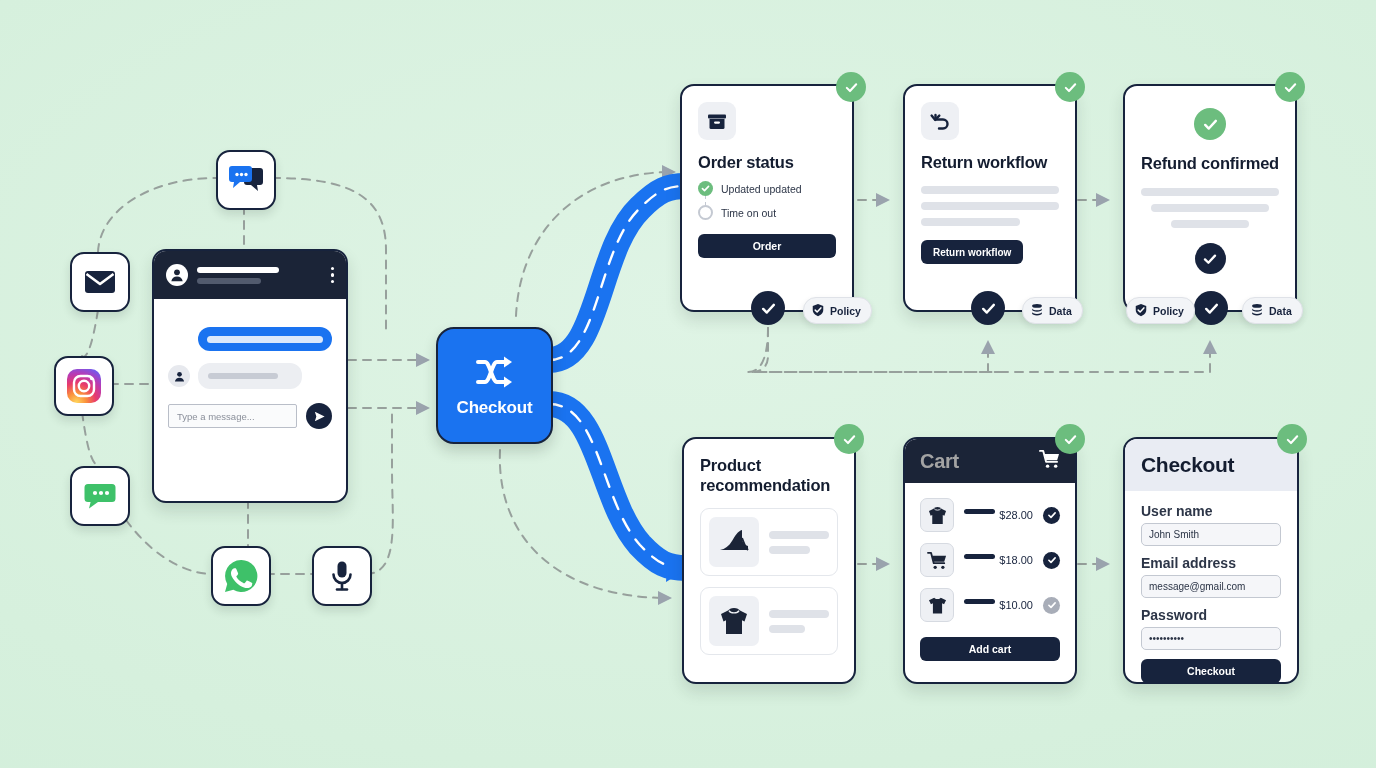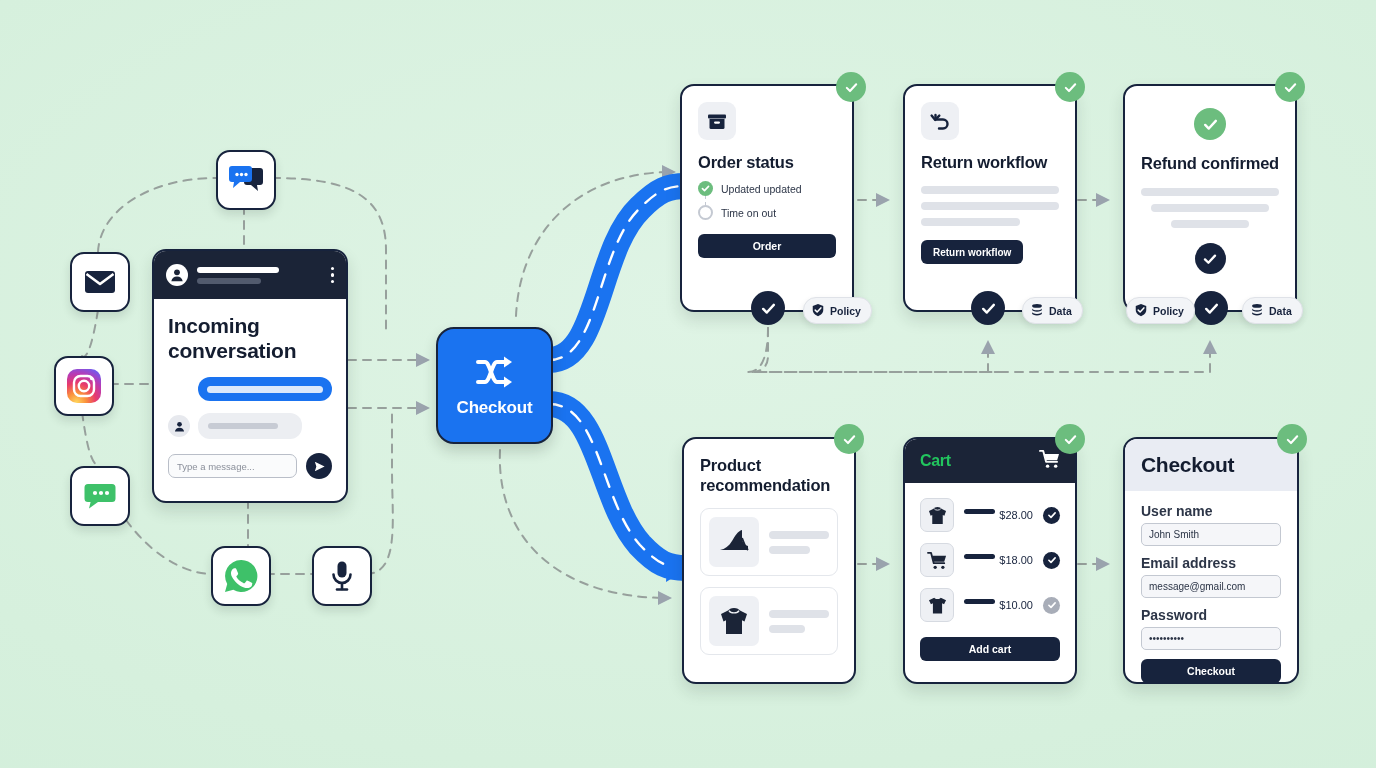--- a/index.html
+++ b/index.html
@@ -89,21 +89,21 @@
     width: 22px; height: 22px; border-radius: 50%; background: #e7e9ee;
     display: flex; align-items: center; justify-content: center; flex: none;
   }
   #conv .bubble-in {
     width: 94px; height: 26px; border-radius: 12px; background: #eceef2;
     display: flex; align-items: center; padding-left: 10px;
   }
   #conv .bubble-in span { display: block; height: 6px; width: 70px; border-radius: 4px; background: #c7cbd4; }
   #conv .composer { display: flex; align-items: center; gap: 9px; margin-top: 14px; }
   #conv .inputbox {
-    flex: 1; height: 22px; border: 1.4px solid #b9bec8; border-radius: 7px;
+    flex: 1; height: 22px; border: 1.4px solid #b9bec8; border-radius: 2px;
     background: #fafbfc; display: flex; align-items: center; padding-left: 8px;
     font-size: 9.5px; color: #8b909b;
   }
   #conv .sendbtn {
     width: 26px; height: 26px; border-radius: 50%; background: #17233d;
     display: flex; align-items: center; justify-content: center; flex: none;
   }
 
   
   #routing {
@@ -199,21 +199,21 @@
   .prod .ph { width: 50px; height: 50px; border-radius: 7px; background: #eef0f4; display:flex; align-items:center; justify-content:center; flex:none; }
   .prod .meta { flex: 1; display: flex; flex-direction: column; gap: 7px; }
 
   
   .cart-head {
     height: 44px; background: #1b2437;
     border-radius: 11px 11px 0 0;
     display: flex; align-items: center; justify-content: space-between;
     padding: 0 15px;
   }
-  .cart-head .t { color: #22c55e; font-size: 16px; font-weight: 700; letter-spacing: -.3px; }
+  .cart-head .t { color: #a3a3a3; font-size: 20px; font-weight: 700; letter-spacing: -.3px; }
   .cart-row { display: flex; align-items: center; gap: 10px; margin-top: 11px; }
   .cart-row .ic {
     width: 32px; height: 32px; border-radius: 7px; background: #eef0f4;
     border: 1.5px solid #d6dae1;
     display: flex; align-items: center; justify-content: center; flex: none;
   }
   .cart-row .mid { flex: 1; display: flex; flex-direction: row; gap: 4px; }
   .cart-row .bar { height: 5px; border-radius: 4px; background: #17233d; }
   .cart-row .price { font-size: 11px; color: #17233d; font-weight: 500; }
   .cart-check { width: 17px; height: 17px; border-radius: 50%; display: flex; align-items: center; justify-content: center; flex: none; }
@@ -374,21 +374,20 @@
         <div class="l1"></div>
           <div class="l2"></div>
       </div>
       <div class="dots">
           <i></i>
           <i></i>
           <i></i>
         </div>
     </div>
     <div class="body">
-      <h2>Incoming conversation</h2>
       <div class="bubble-out">
           <span></span>
         </div>
       <div class="row-in">
         <div class="ava">
           <svg width="13" height="13" viewBox="0 0 16 16">
             <circle cx="8" cy="5.3" r="2.9" fill="#17233d"></circle>
             <path d="M2.3 14.2 a5.8 5.8 0 0 1 11.4 0z" fill="#17233d"></path>
           </svg>
         </div>

